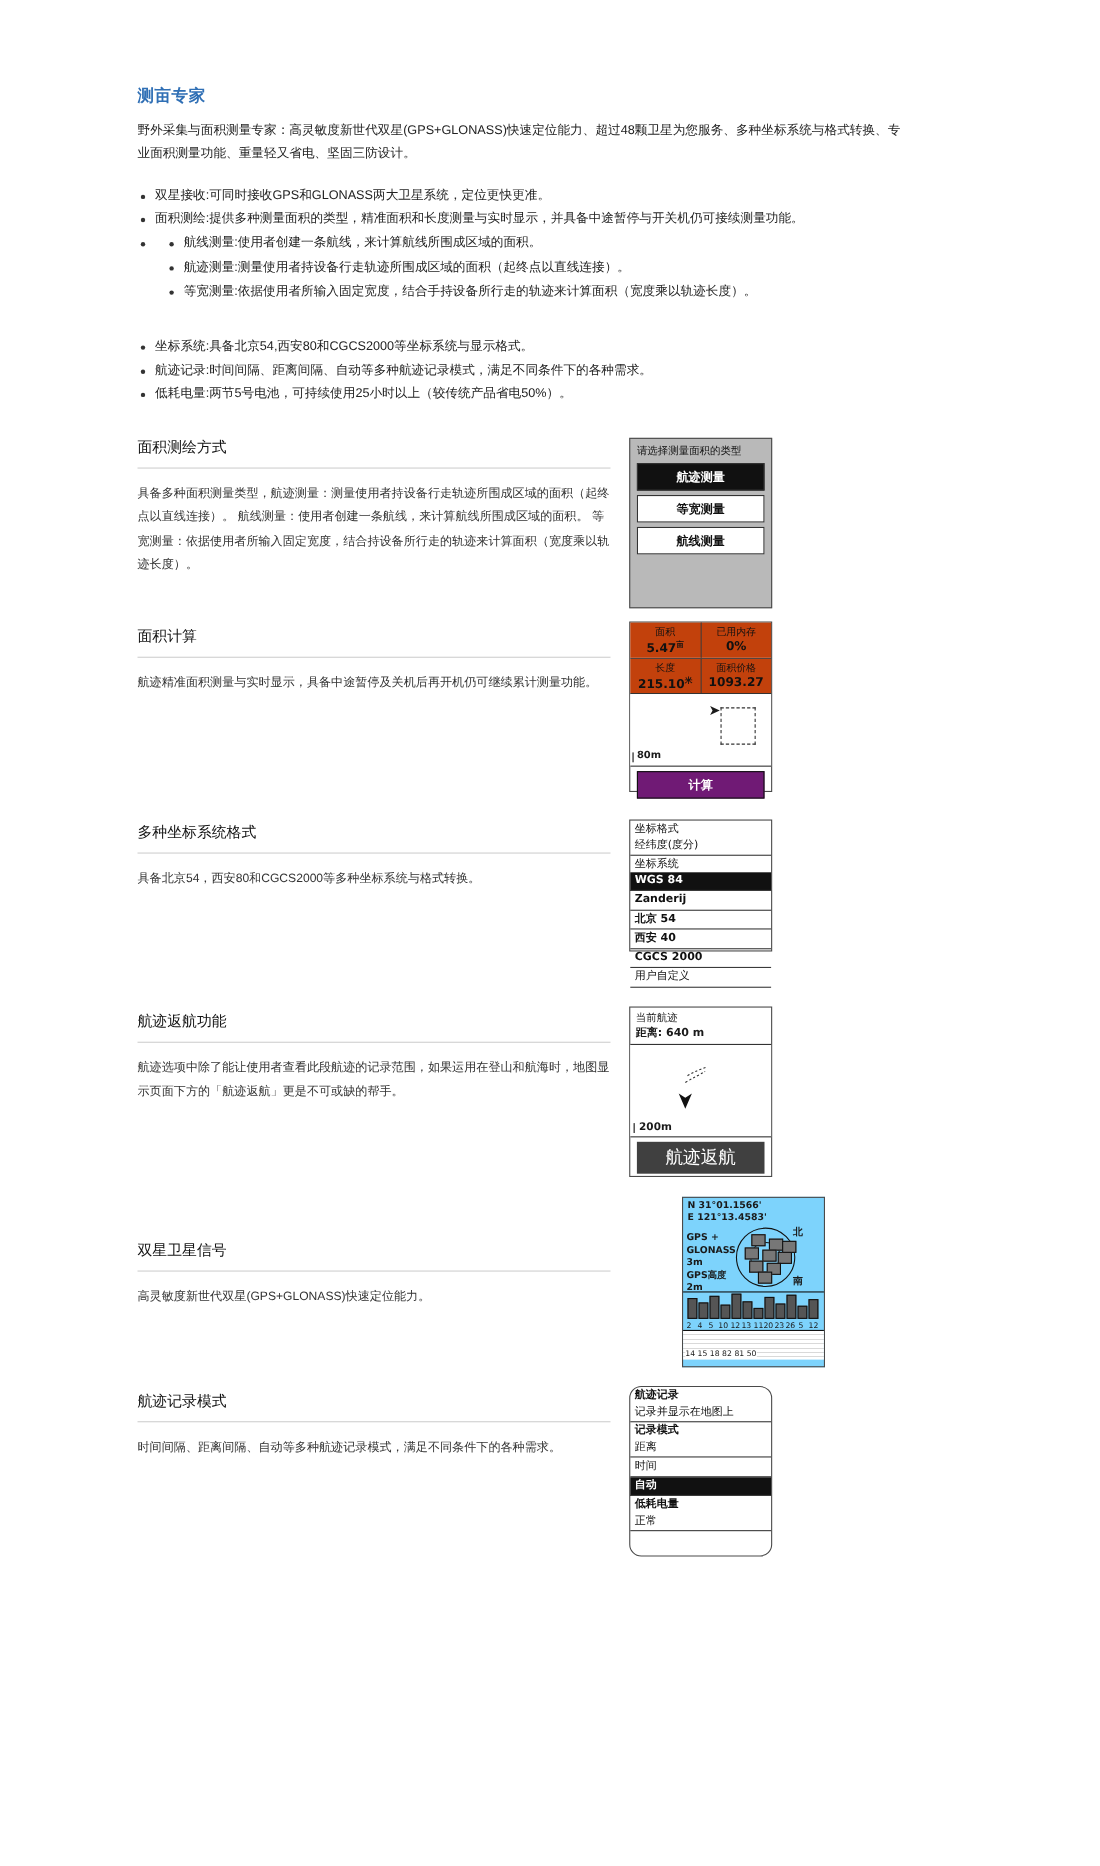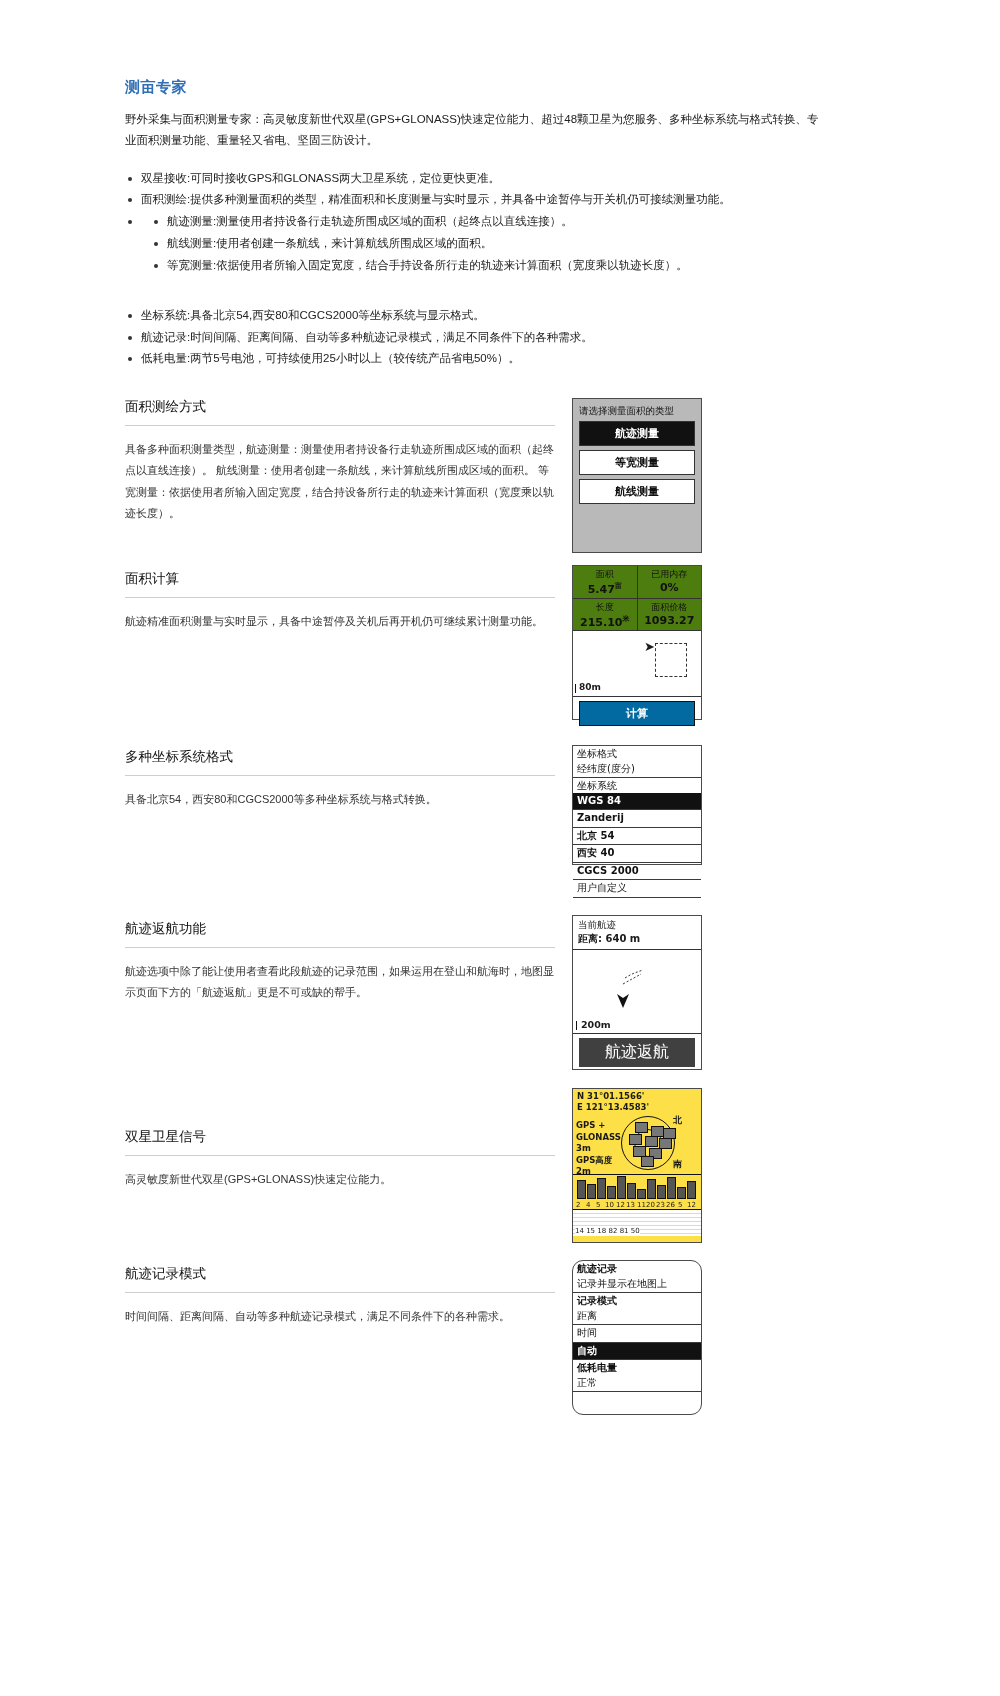--- a/index.html
+++ b/index.html
@@ -68,39 +68,39 @@
   #s1 .menu .item{
     border:1px solid #333;background:#fff;margin-bottom:4px;
     text-align:center;font-size:11px;font-weight:bold;padding:4px 0;color:#111;
   }
   #s1 .menu .item.sel{background:#111;color:#fff;}
 
   
   #s2 .device{height:155px;padding:0;}
   #s2 .grid{display:flex;border-bottom:1px solid #333;}
   #s2 .cell{
-    flex:1;box-sizing:border-box;padding:2px 3px;background:#4d7c0f;
+    flex:1;box-sizing:border-box;padding:2px 3px;background:#c2410c;
     border-right:1px solid #333;
   }
   #s2 .cell:last-child{border-right:none;}
   #s2 .lbl{font-size:9px;text-align:center;color:#111;}
   #s2 .val{font-size:11px;font-weight:bold;text-align:center;color:#111;}
   #s2 .val sup{font-size:7px;}
   #s2 .map{height:65px;background:#fff;position:relative;border-bottom:1px solid #333;}
   #s2 .scale{position:absolute;left:6px;bottom:4px;font-size:9px;font-weight:bold;}
   #s2 .scale:before{
     content:"";position:absolute;left:-4px;top:2px;width:1px;height:9px;background:#111;
   }
   #s2 .poly{
     position:absolute;right:14px;top:12px;width:30px;height:32px;
     border:1px dashed #333;
   }
   #s2 .cursor{position:absolute;right:46px;top:8px;}
   #s2 .btn{
-    margin:4px 6px;background:#0369a1;color:#fff;text-align:center;
+    margin:4px 6px;background:#701a75;color:#fff;text-align:center;
     font-size:11px;font-weight:bold;padding:4px 0;border:1px solid #111;
   }
 
   
   #s3 .device{height:120px;}
 
   
   #s4 .device{height:155px;}
   #s4 .top{border-bottom:1px solid #333;padding:3px 5px;}
   #s4 .top .t1{font-size:9.5px;}
@@ -147,22 +147,22 @@
 
   <div class="intro">
     <h1>测亩专家</h1>
     <p>野外采集与面积测量专家：高灵敏度新世代双星(GPS+GLONASS)快速定位能力、超过48颗卫星为您服务、多种坐标系统与格式转换、专业面积测量功能、重量轻又省电、坚固三防设计。</p>
 
     <ul class="bullets">
       <li>双星接收:可同时接收GPS和GLONASS两大卫星系统，定位更快更准。</li>
       <li>面积测绘:提供多种测量面积的类型，精准面积和长度测量与实时显示，并具备中途暂停与开关机仍可接续测量功能。</li>
       <li style="list-style:none;padding-left:0;">
         <ul class="sub" style="margin-left:26px;">
+          <li>航线测量:使用者创建一条航线，来计算航线所围成区域的面积。</li>
           <li>航迹测量:测量使用者持设备行走轨迹所围成区域的面积（起终点以直线连接）。</li>
-          <li>航线测量:使用者创建一条航线，来计算航线所围成区域的面积。</li>
           <li>等宽测量:依据使用者所输入固定宽度，结合手持设备所行走的轨迹来计算面积（宽度乘以轨迹长度）。</li>
         </ul>
       </li>
     </ul>
     <div class="gap"></div>
     <ul class="bullets">
       <li>坐标系统:具备北京54,西安80和CGCS2000等坐标系统与显示格式。</li>
       <li>航迹记录:时间间隔、距离间隔、自动等多种航迹记录模式，满足不同条件下的各种需求。</li>
       <li>低耗电量:两节5号电池，可持续使用25小时以上（较传统产品省电50%）。</li>
     </ul>
@@ -256,21 +256,21 @@
       </div>
       <div class="btn">航迹返航</div>
     </div>
   </div>
 
   <div class="section" id="s5">
     <div class="sec-text" style="top:1128px;">
       <h2>双星卫星信号</h2>
       <p>高灵敏度新世代双星(GPS+GLONASS)快速定位能力。</p>
     </div>
-    <div class="device" style="top:1088px;background:#fde047;">
+    <div class="device" style="top:1088px;background:#7dd3fc;margin-left:48px;">
       <div class="coords">
         <div>N  31°01.1566'</div>
         <div>E  121°13.4583'</div>
       </div>
       <div class="skybox">
         <div class="circle"></div>
         <div class="circle2"></div>
         <div class="dirN">北</div>
         <div class="dirS">南</div>
         <div class="info">

